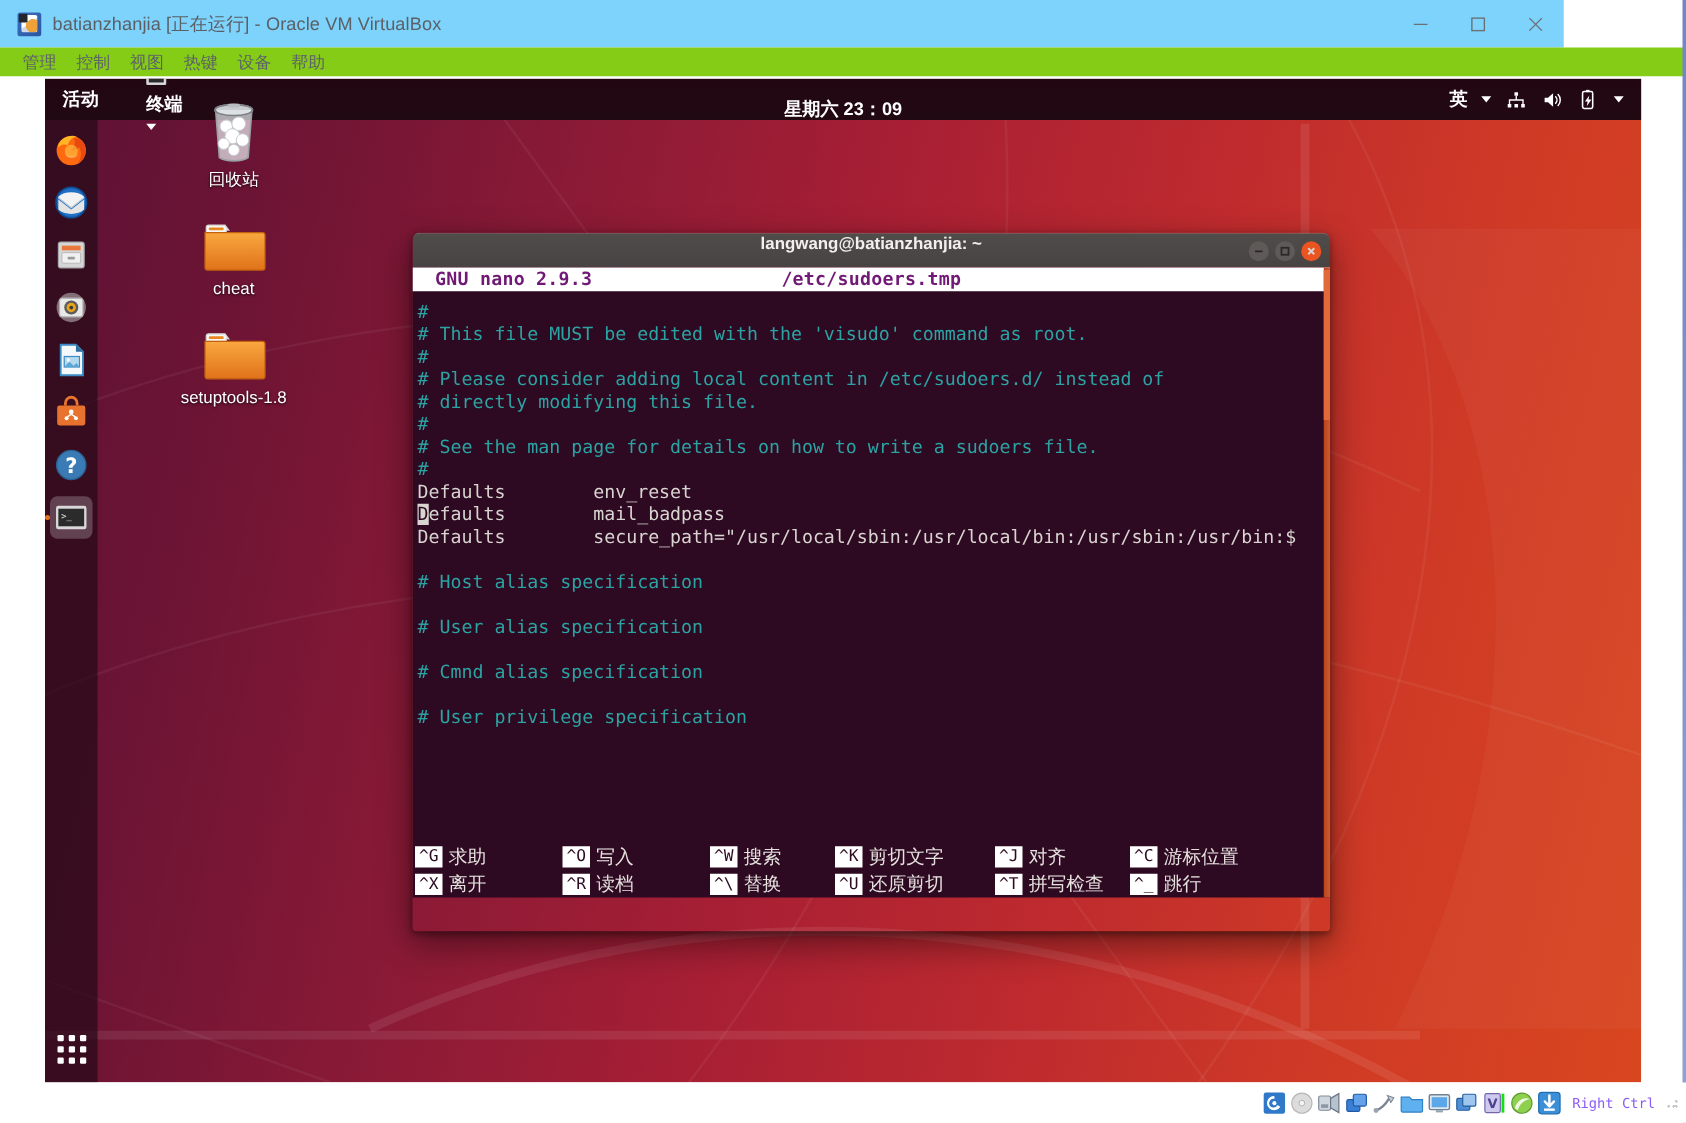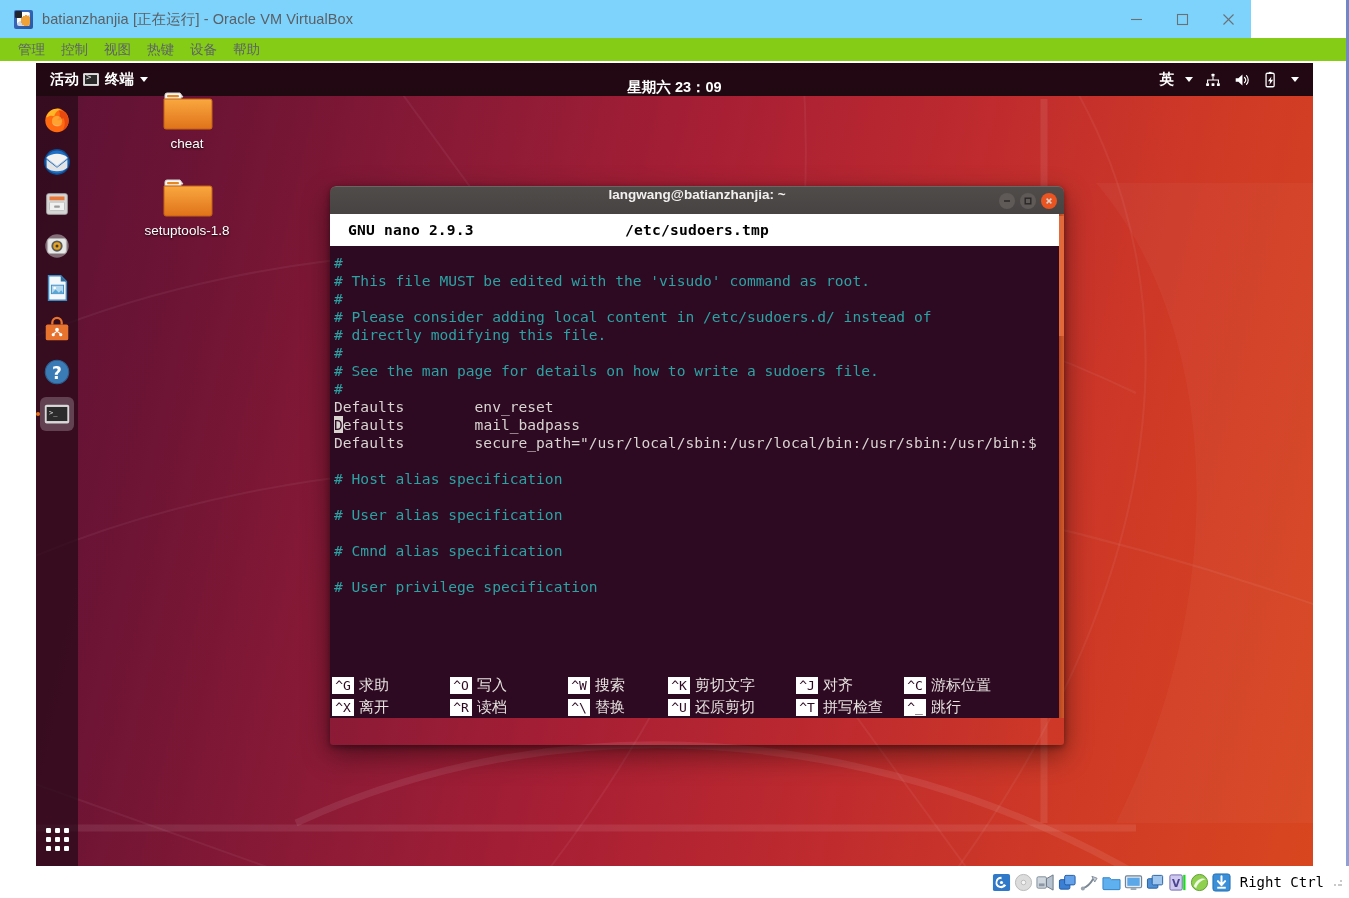--- a/index.html
+++ b/index.html
@@ -69,21 +69,21 @@
   
   .panel {
     position:absolute; left:0; top:0; width:1277px; height:33px;
     background:linear-gradient(180deg,#3c0d1f 0%,#39101f 100%);
     background-color:rgba(30,8,16,.93);
     display:flex; align-items:center; color:#fff;
   }
   .panel::after{ content:""; position:absolute; inset:0; background:rgba(0,0,0,.42); z-index:0;}
   .panel > * { position:relative; z-index:1; }
   .panel-activities { font-size:14.5px; margin-left:14px; font-weight:600; color:#fff; }
-  .panel-app { display:flex; align-items:center; gap:6px; margin-left:4px; }
+  .panel-app { display:flex; gap:6px; margin-left:38px;flex-direction:column; }
   .panel-app-icon {
     width:16px; height:13px; background:#dedede; border:1.5px solid #cfcfcf;
     border-radius:1px; position:relative; display:inline-block;
   }
   .panel-app-icon:before{
     content:""; position:absolute; left:1px; top:1px; right:1px; bottom:1px; background:#2a2a2a;
   }
   .panel-app-icon:after{
     content:">"; position:absolute; left:2px; top:-2px; font-size:9px; color:#dcdcdc;
     font-family:"DejaVu Sans Mono", monospace;
@@ -157,21 +157,21 @@
     height:27px; background:#3f3b3a; display:flex; align-items:center;
     padding-left:7px; gap:3px;
   }
   .term-menu { font-size:13px; color:#eeeceb; padding:2px 6px; white-space:nowrap; }
   .term-body {
     height:504px; background:#2d0922; position:relative;
     font-family:"DejaVu Sans Mono","Liberation Mono", monospace;
     font-size:14.6px; line-height:18px;
   }
   .nano-head {
-    height:32px; background:#ffffff; color:#000000; display:flex; align-items:center;
+    height:19px; background:#ffffff; color:#701a75; display:flex; align-items:center;
     position:relative; padding:0 6px; font-weight:bold; letter-spacing:.2px;
   }
   .nano-head .nh-ver { margin-left:12px; }
   .nano-head .nh-file { position:absolute; left:50%; transform:translateX(-50%); }
   .nano-text { padding:8px 2px 0 2px; white-space:pre; }
   .nano-text .ln { height:18px; padding-left:2px; color:#d8d4d0; }
   .nano-text .cm { color:#2ca3a3; }
   .cursor { background:#d8d4d0; color:#2d0922; }
   .nano-foot {
     position:absolute; left:0; bottom:0; width:100%; height:44px;
@@ -195,21 +195,21 @@
 
   
   .vb-status {
     position:absolute; left:0; bottom:0; width:1349px; height:32px;
     background:#ffffff; display:flex; align-items:center; justify-content:flex-end;
     padding-right:6px; gap:3px;
   }
   .vb-status .si { width:19px; height:19px; display:block; }
   .vb-hostkey {
     font-family:"DejaVu Sans Mono","Liberation Mono",monospace;
-    font-size:14px; color:#000000; margin-left:6px; margin-right:4px; white-space:nowrap;
+    font-size:11px; color:#8b5cf6; margin-left:6px; margin-right:4px; white-space:nowrap;
   }
   .vb-grip { width:10px; height:10px; opacity:.45; margin-left:2px;
     background:
       radial-gradient(circle at 2px 8px,#888 1px,transparent 1.2px),
       radial-gradient(circle at 6px 8px,#888 1px,transparent 1.2px),
       radial-gradient(circle at 8px 4px,#888 1px,transparent 1.2px),
       radial-gradient(circle at 8px 8px,#888 1px,transparent 1.2px);
   }
 </style>
 </head>
@@ -394,20 +394,39 @@
           <i></i>
           <i></i>
           <i></i>
           <i></i>
           <i></i>
           <i></i>
       </div>
     </div>
 
     <div class="desk-icons">
+      <div class="desk-icon">
+        <div class="glyph">
+          <svg width="52" height="54" viewBox="0 0 52 54">
+            <ellipse cx="26" cy="9" rx="15" ry="4.5" fill="#c9ccd0" stroke="#8f9399" stroke-width="1.2"></ellipse>
+            <path d="M11.5 9 L14.5 47 A13 5 0 0 0 37.5 47 L40.5 9" fill="#e6e9ec" fill-opacity=".72" stroke="#9aa0a6" stroke-width="1.3"></path>
+            <g fill="#ffffff" stroke="#c8ccd0" stroke-width=".8">
+              <circle cx="20" cy="22" r="5"></circle>
+                <circle cx="30" cy="20" r="5.5"></circle>
+              <circle cx="25" cy="30" r="6"></circle>
+                <circle cx="18" cy="36" r="4.5"></circle>
+              <circle cx="33" cy="33" r="5"></circle>
+                <circle cx="26" cy="41" r="4.5"></circle>
+            </g>
+            <ellipse cx="26" cy="9" rx="15" ry="4.5" fill="none" stroke="#7d8187" stroke-width="1.4"></ellipse>
+            <rect x="21" y="4" width="10" height="3" rx="1.4" fill="#b9bdc2"></rect>
+          </svg>
+        </div>
+        <div class="label">回收站</div>
+      </div>
       <div class="desk-icon">
         <div class="glyph">
           <svg width="52" height="44" viewBox="0 0 52 44">
             <path d="M4 10 V6 A2 2 0 0 1 6 4 H19 L22 8 H20 V10 Z" fill="#f7f7f5" stroke="#d6d2cc" stroke-width="1"></path>
             <rect x="6" y="6" width="12" height="2.2" rx="1" fill="#e8861f"></rect>
             <path d="M3 10 H49 A2 2 0 0 1 51 12 V38 A2 2 0 0 1 49 40 H5 A2 2 0 0 1 3 38 Z" fill="#f0922c"></path>
             <path d="M3 10 H49 A2 2 0 0 1 51 12 V38 A2 2 0 0 1 49 40 H5 A2 2 0 0 1 3 38 Z" fill="url(#fgrad)"></path>
             <defs>
                 <linearGradient id="fgrad" x1="0" y1="0" x2="0" y2="1">
               <stop offset="0" stop-color="#f9a83f"></stop>

